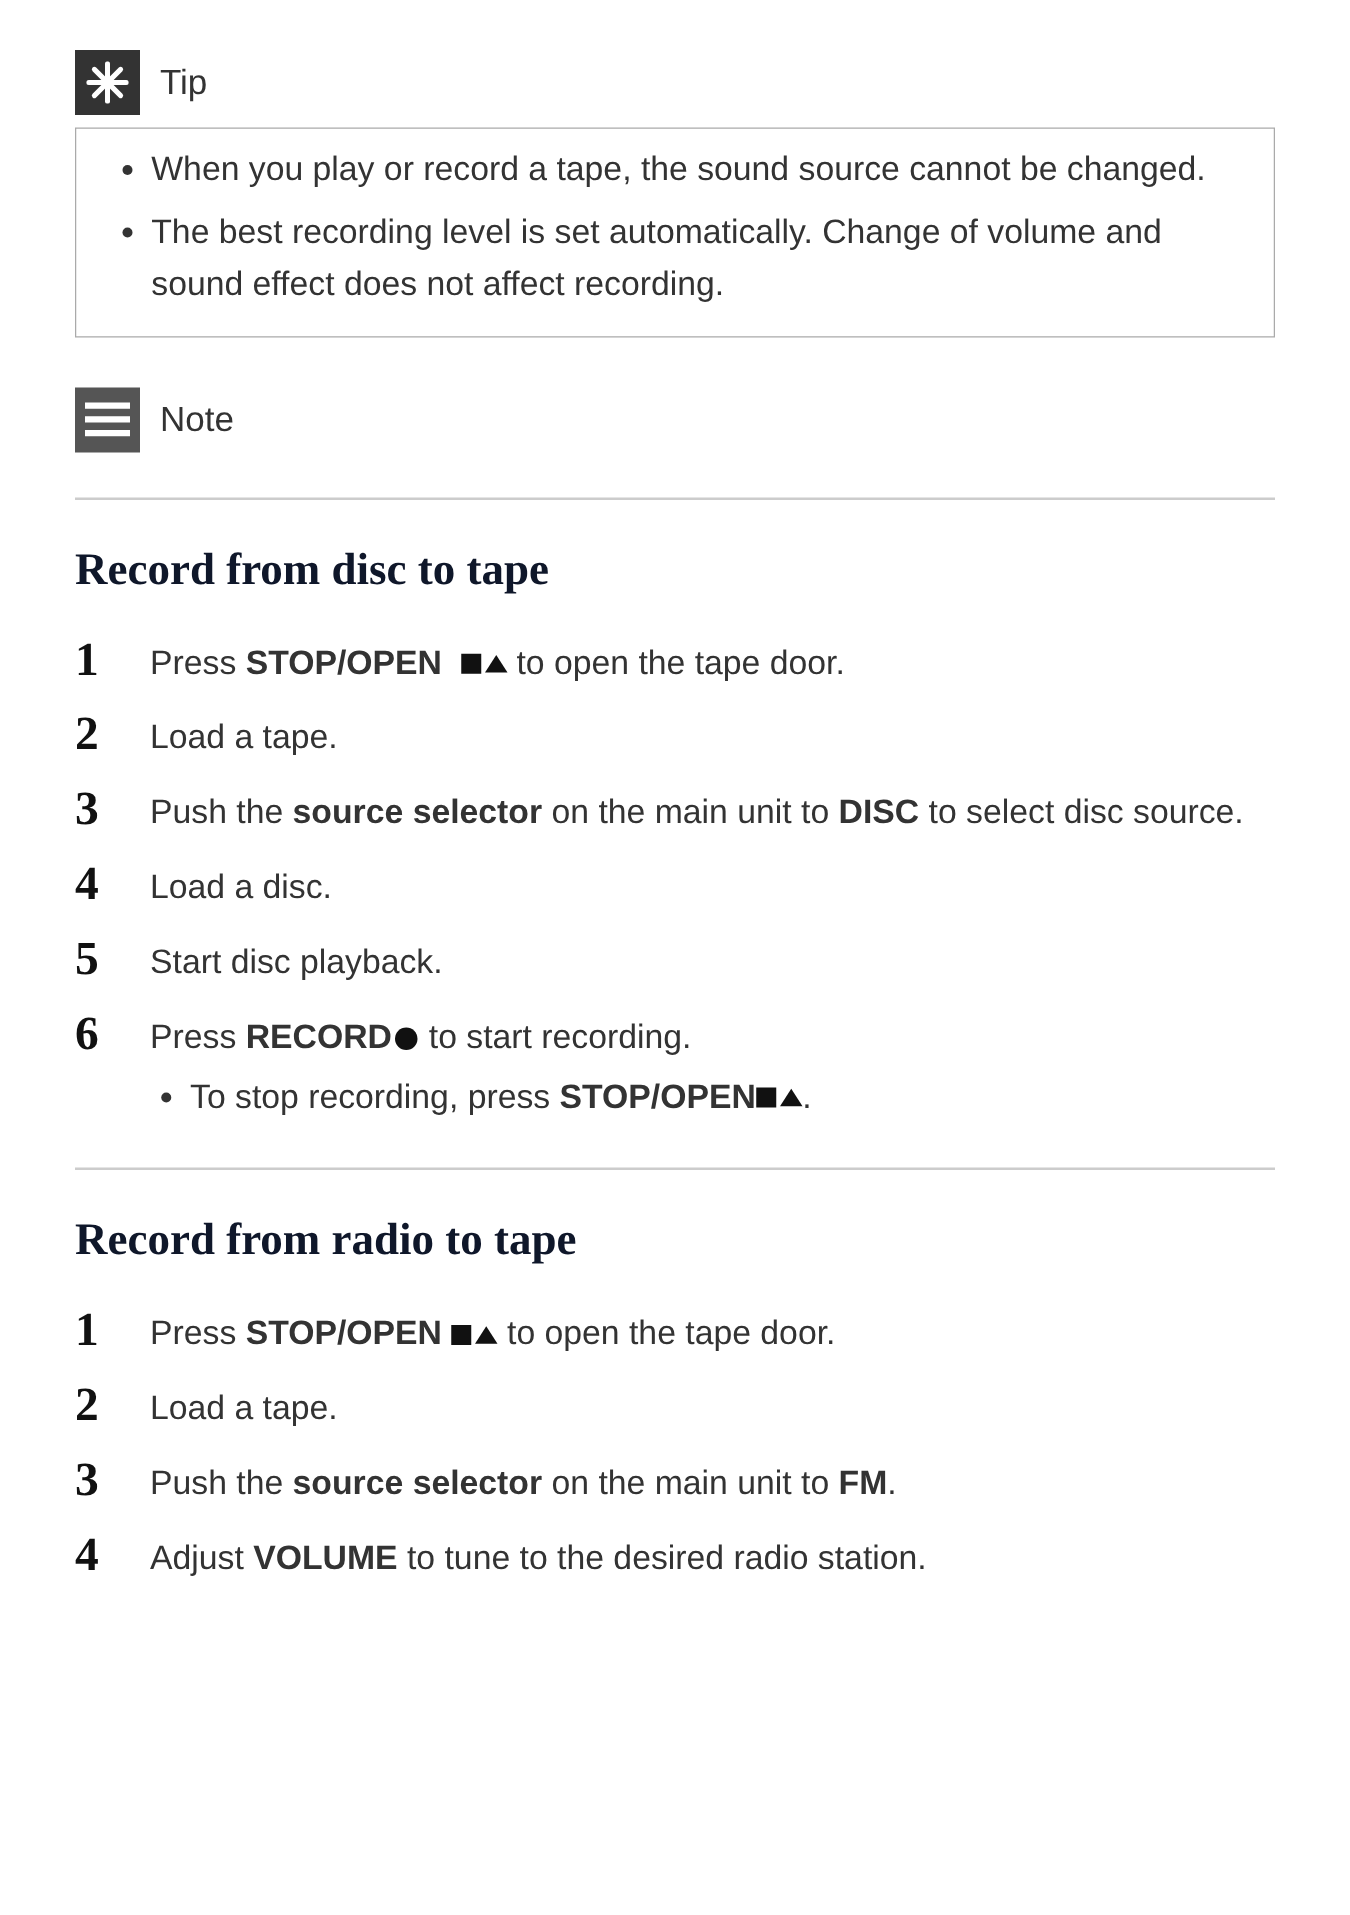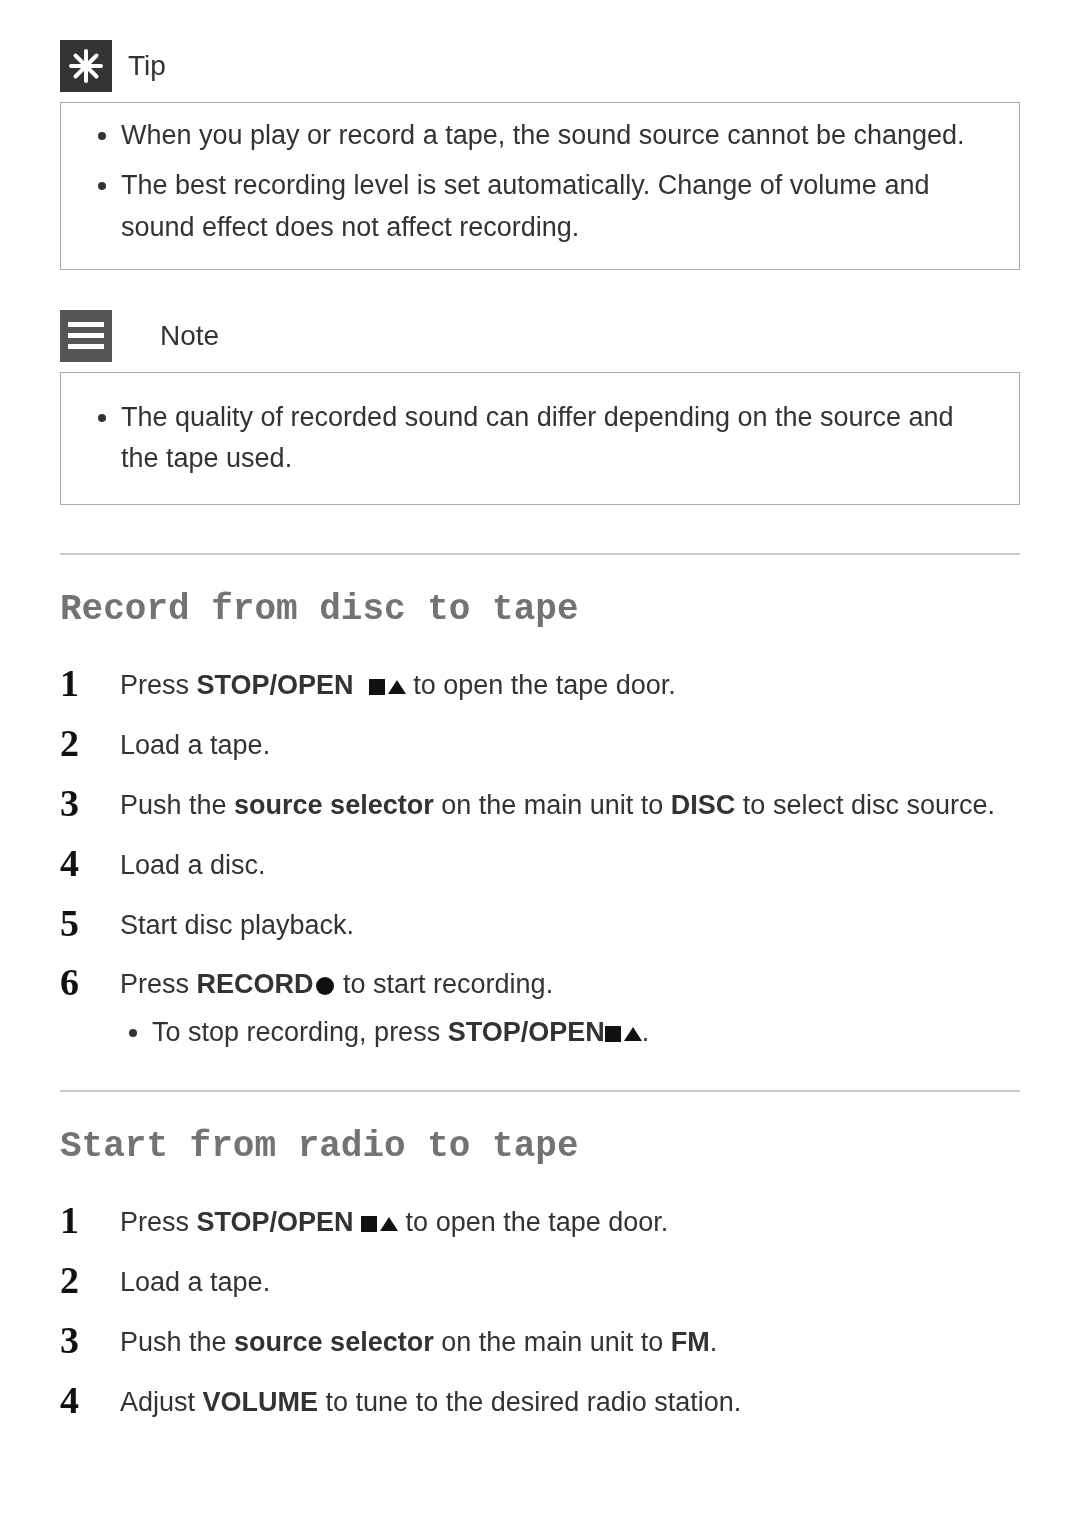--- a/index.html
+++ b/index.html
@@ -65,21 +65,20 @@
       margin-bottom: 8px;
       line-height: 1.55;
     }
 
     
     .note-header {
       display: flex;
       align-items: center;
       margin-bottom: 10px;
       margin-top: 10px;
-      gap: 32px;
     }
 
     .note-icon {
       width: 52px;
       height: 52px;
       background: #555555;
       display: flex;
       align-items: center;
       justify-content: column;
       flex-direction: column;
@@ -122,23 +121,23 @@
     .divider {
       border: none;
       border-top: 2px solid #cccccc;
       margin: 36px 0 28px 0;
     }
 
     
     .section-title {
       font-size: 36px;
       font-weight: bold;
-      color: #737373;
+      color: #0f172a;
       margin-bottom: 24px;
-      font-family: Liberation Mono, monospace;
+      font-family: Liberation Serif, serif;
     }
 
     
     .steps-list {
       list-style: none;
       padding: 0;
       margin-bottom: 16px;
     }
 
     .steps-list > li {
@@ -239,25 +238,20 @@
 
 <div>
   <div class="note-header">
     <div class="note-icon">
       <div class="note-line"></div>
       <div class="note-line"></div>
       <div class="note-line"></div>
     </div>
     <span class="note-label">Note</span>
   </div>
-  <div class="note-box">
-    <ul>
-      <li>The quality of recorded sound can differ depending on the source and the tape used.</li>
-    </ul>
-  </div>
 </div>
 
 <hr class="divider">
 <div>
   <div class="section-title">Record from disc to tape</div>
   <ol class="steps-list">
 
     <li>
       <span class="step-number">1</span>
       <span class="step-content">
@@ -300,21 +294,21 @@
             To stop recording, press <b>STOP/OPEN</b><span class="sym-square"></span><span class="sym-triangle-up"></span>.
           </li>
         </ul>
       </span>
     </li>
   </ol>
 </div>
 
 <hr class="divider">
 <div>
-  <div class="section-title">Start from radio to tape</div>
+  <div class="section-title">Record from radio to tape</div>
   <ol class="steps-list">
 
     <li>
       <span class="step-number">1</span>
       <span class="step-content">
         Press <b>STOP/OPEN</b>
         <span>
           <span class="sym-square"></span><span class="sym-triangle-up"></span>
         </span>
         <span> to open the tape door.</span>

